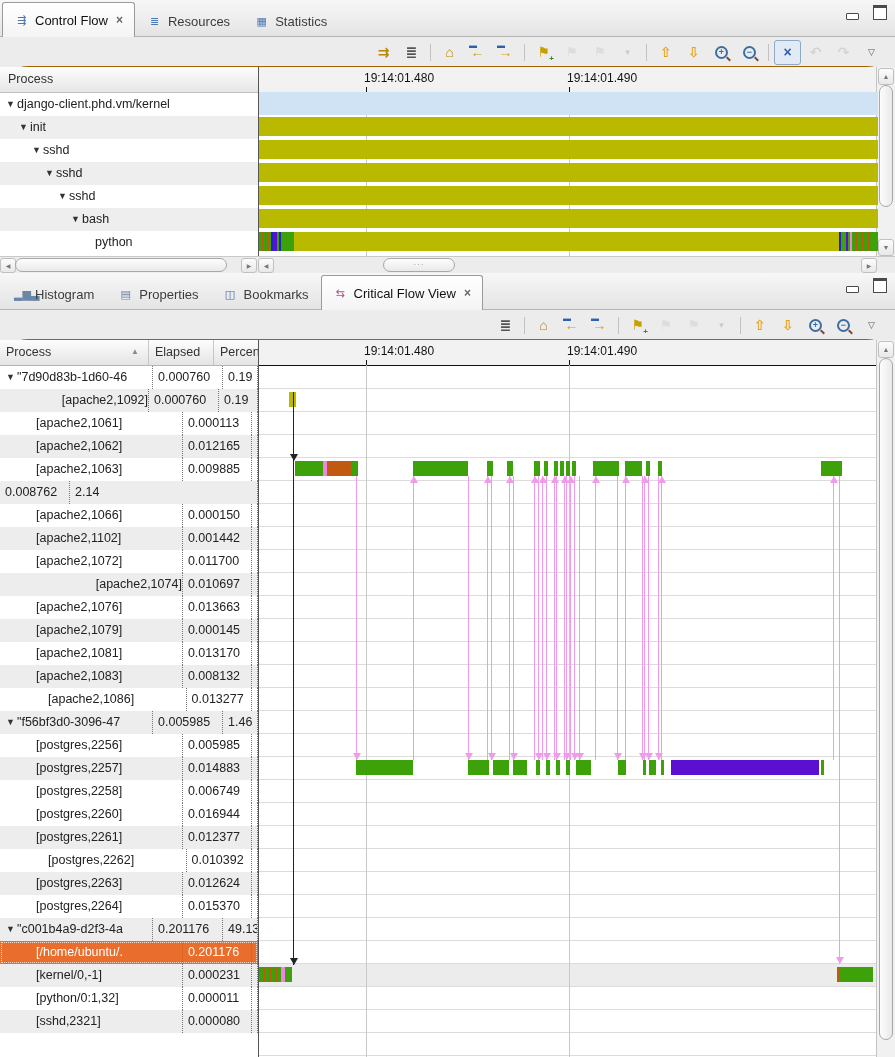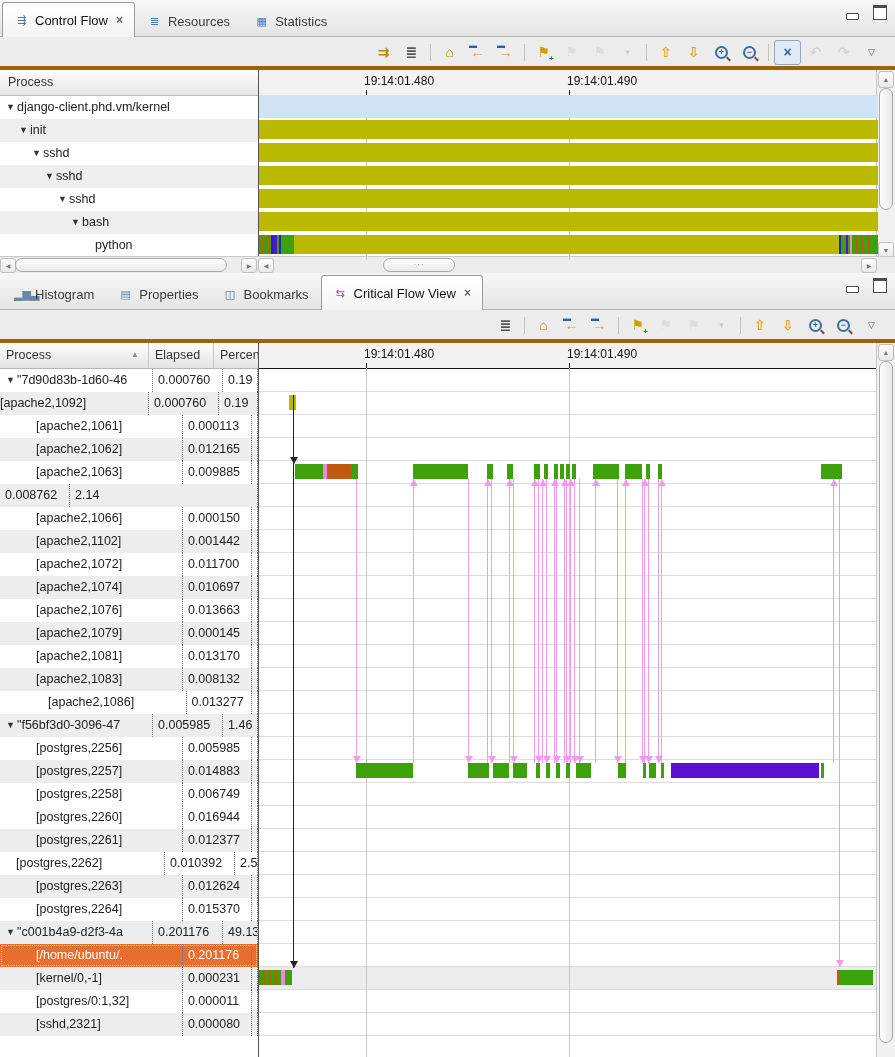--- a/index.html
+++ b/index.html
@@ -33,21 +33,21 @@
   .badge{position:absolute;font-size:8px;font-weight:bold;line-height:1;}
   .badge.top{top:1px;left:4px;}
   .badge.br{right:2px;bottom:1px;}
   .tbsep{width:1px;height:17px;background:#c2c2c2;margin:0 4px;}
   .mag{width:9px;height:9px;border:2px solid #3b6ea5;border-radius:50%;position:relative;
     display:flex;align-items:center;justify-content:center;}
   .mag span{font-size:9px;font-weight:bold;color:#3b6ea5;line-height:1;}
   .mag:after{content:"";position:absolute;width:5px;height:2px;background:#7a4a3a;
     transform:rotate(45deg);right:-5px;bottom:-3px;}
   
-  .content{position:absolute;left:0;right:0;border-top:4px solid #a16207;}
+  .content{position:absolute;left:0;right:0;border-top:1px solid #a16207;border-radius:28px;}
   #top-panel .content{top:66px;height:190px;}
   #bottom-panel .content{top:66px;height:718px;}
   
   .tree{position:absolute;left:0;top:0;bottom:0;width:258px;background:#fff;border-right:1px solid #b5b5b5;overflow:hidden;}
   .tree-header{height:25px;line-height:25px;padding-left:8px;font-size:12.5px;color:#333;
     background:linear-gradient(#fdfdfd,#e6e6e6);border-bottom:1px solid #c0c0c0;}
   .trow{height:23px;line-height:23px;font-size:12.5px;display:flex;align-items:center;background:#fff;white-space:nowrap;}
   .trow.alt{background:#eeeeee;}
   .twisty{width:13px;font-size:9px;color:#333;text-align:center;flex:none;}
   
@@ -374,21 +374,21 @@
       <div id="bottom-table-rows">
           <div class="trow2">
             <div class="cell process" style="padding-left: 4px;">
               <span class="twisty">▼</span>
               <span>"7d90d83b-1d60-46</span>
             </div>
             <div class="cell elapsed">0.000760</div>
             <div class="cell percent">0.19</div>
           </div>
           <div class="trow2 alt">
-            <div class="cell process" style="">
+            <div class="cell process" style=" justify-content: flex-end;">
               <span>[apache2,1092]</span>
             </div>
             <div class="cell elapsed">0.000760</div>
             <div class="cell percent">0.19</div>
           </div>
           <div class="trow2">
             <div class="cell process" style="padding-left: 36px;">
               <span>[apache2,1061]</span>
             </div>
             <div class="cell elapsed">0.000113</div>
@@ -427,21 +427,21 @@
             <div class="cell percent">0.35</div>
           </div>
           <div class="trow2">
             <div class="cell process" style="padding-left: 36px;">
               <span>[apache2,1072]</span>
             </div>
             <div class="cell elapsed">0.011700</div>
             <div class="cell percent">2.86</div>
           </div>
           <div class="trow2 alt">
-            <div class="cell process" style="padding-left: 36px;">
+            <div class="cell process" style="padding-left: 36px; justify-content: flex-end;">
               <span>[apache2,1074]</span>
             </div>
             <div class="cell elapsed">0.010697</div>
             <div class="cell percent">2.61</div>
           </div>
           <div class="trow2">
             <div class="cell process" style="padding-left: 36px;">
               <span>[apache2,1076]</span>
             </div>
             <div class="cell elapsed">0.013663</div>
@@ -512,21 +512,21 @@
             <div class="cell percent">4.14</div>
           </div>
           <div class="trow2 alt">
             <div class="cell process" style="padding-left: 36px;">
               <span>[postgres,2261]</span>
             </div>
             <div class="cell elapsed">0.012377</div>
             <div class="cell percent">3.02</div>
           </div>
           <div class="trow2">
-            <div class="cell process" style="padding-left: 16px;">
+            <div class="cell process" style="padding-left: 36px; margin-left: 12px;">
               <span>[postgres,2262]</span>
             </div>
             <div class="cell elapsed">0.010392</div>
             <div class="cell percent">2.54</div>
           </div>
           <div class="trow2 alt">
             <div class="cell process" style="padding-left: 36px;">
               <span>[postgres,2263]</span>
             </div>
             <div class="cell elapsed">0.012624</div>
@@ -556,21 +556,21 @@
           </div>
           <div class="trow2 alt">
             <div class="cell process" style="padding-left: 36px;">
               <span>[kernel/0,-1]</span>
             </div>
             <div class="cell elapsed">0.000231</div>
             <div class="cell percent">0.06</div>
           </div>
           <div class="trow2">
             <div class="cell process" style="padding-left: 36px;">
-              <span>[postgres/0:1,32]</span>
+              <span>[python/0:1,32]</span>
             </div>
             <div class="cell elapsed">0.000011</div>
             <div class="cell percent">0.00</div>
           </div>
           <div class="trow2 alt">
             <div class="cell process" style="padding-left: 36px;">
               <span>[sshd,2321]</span>
             </div>
             <div class="cell elapsed">0.000080</div>
             <div class="cell percent">0.02</div>

